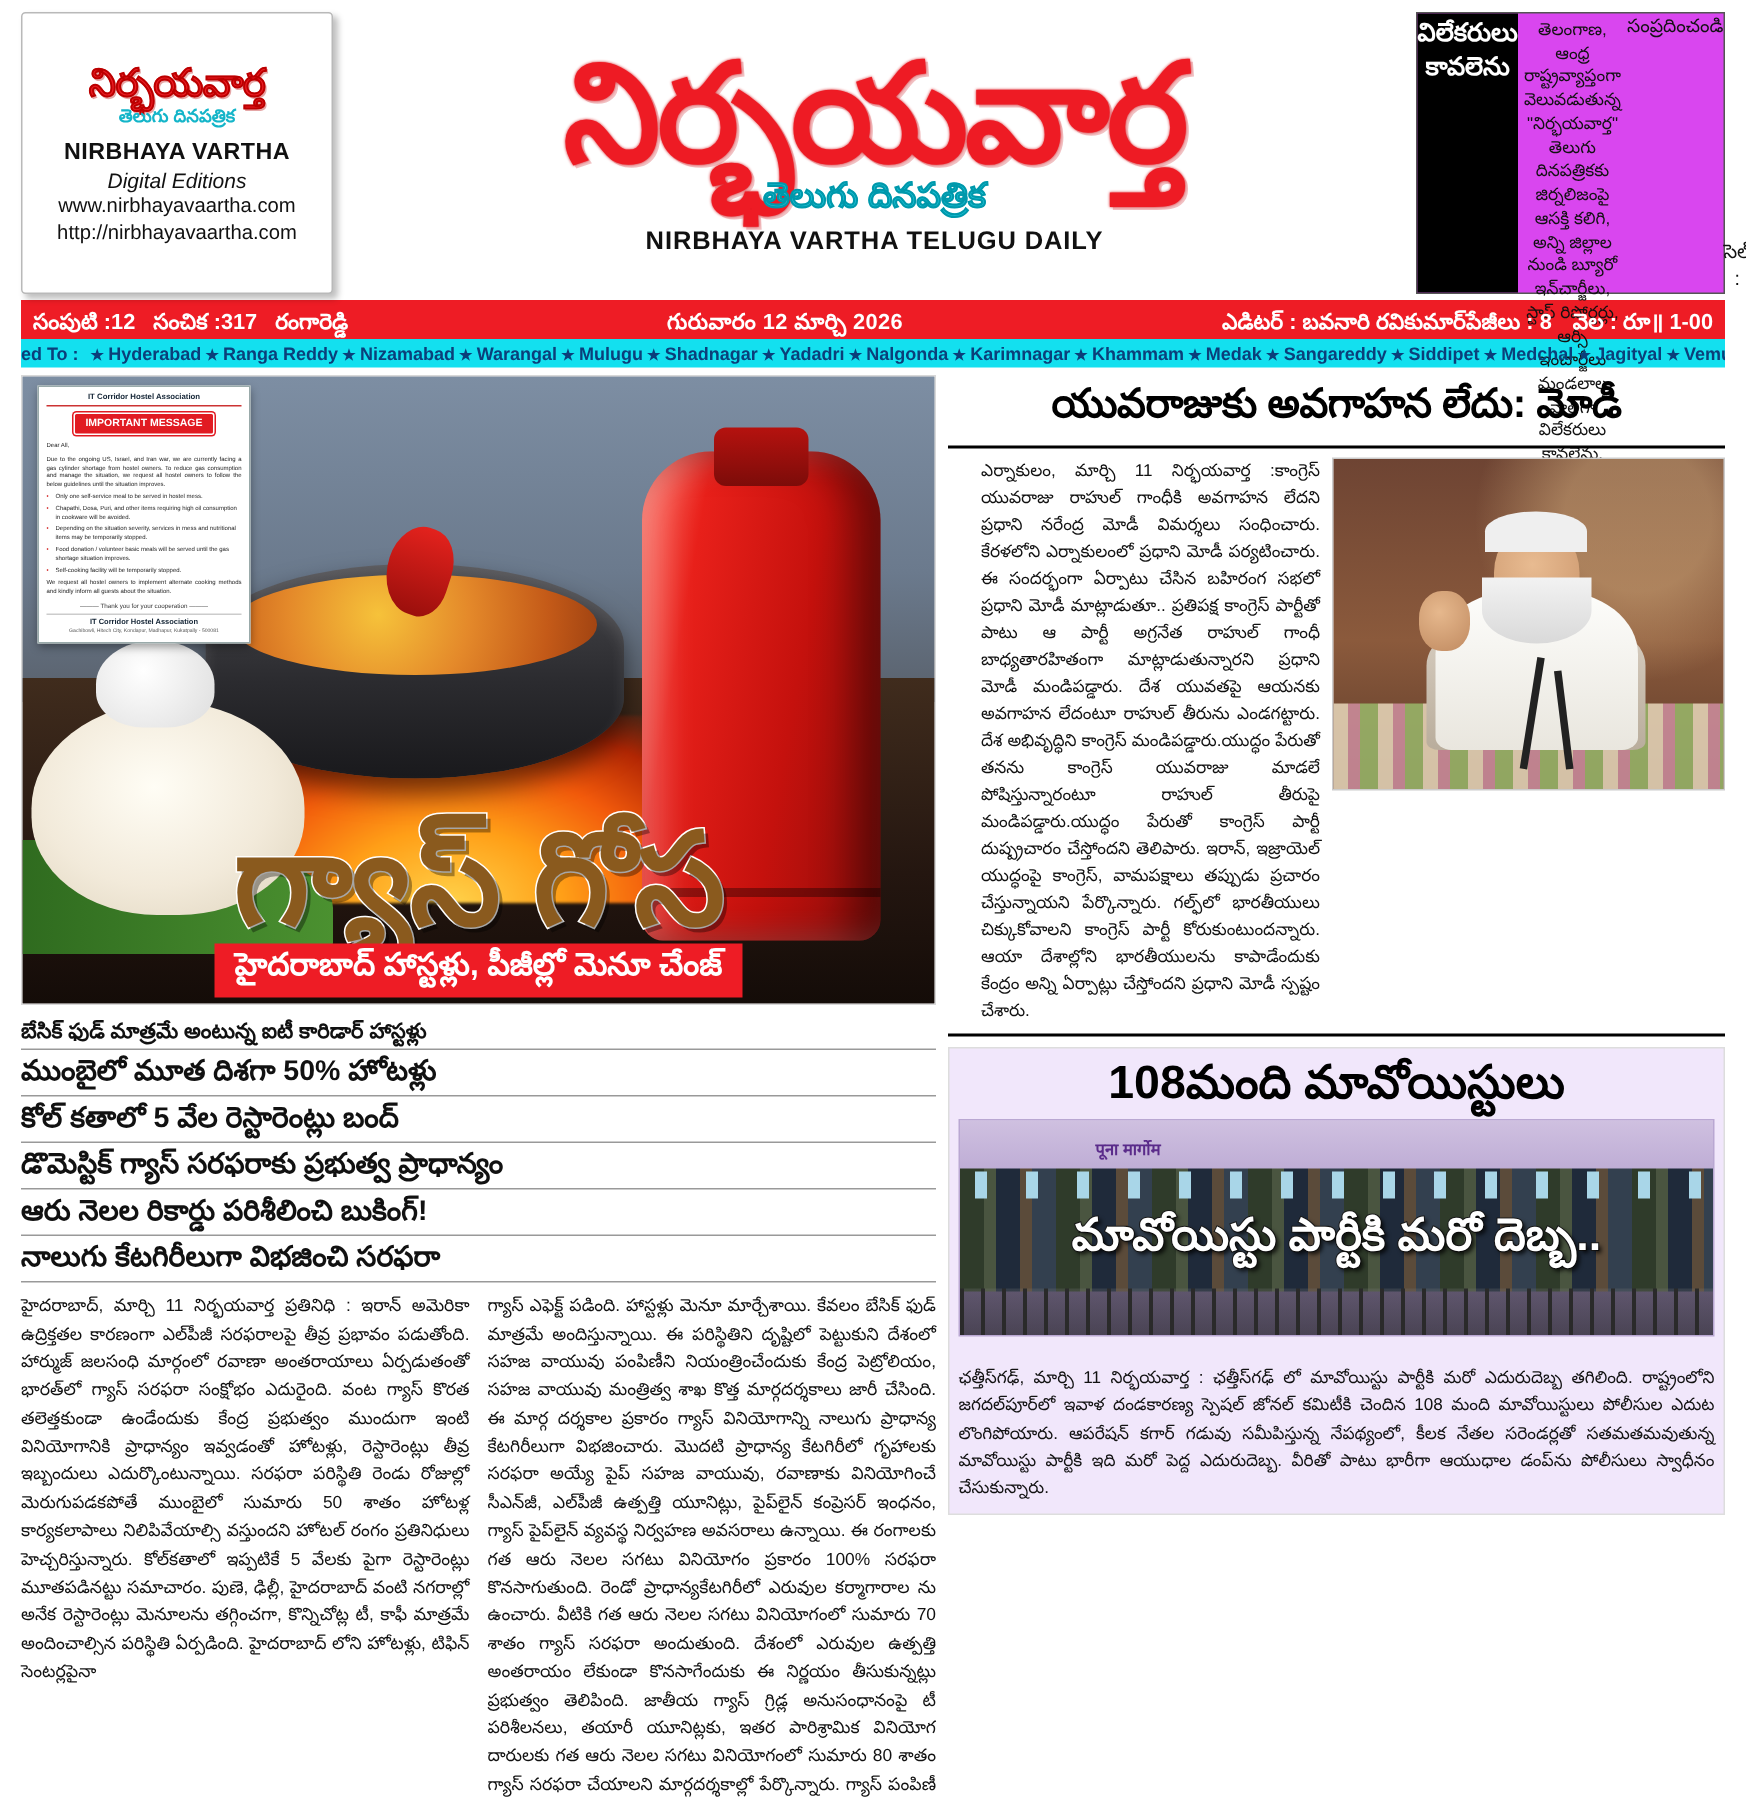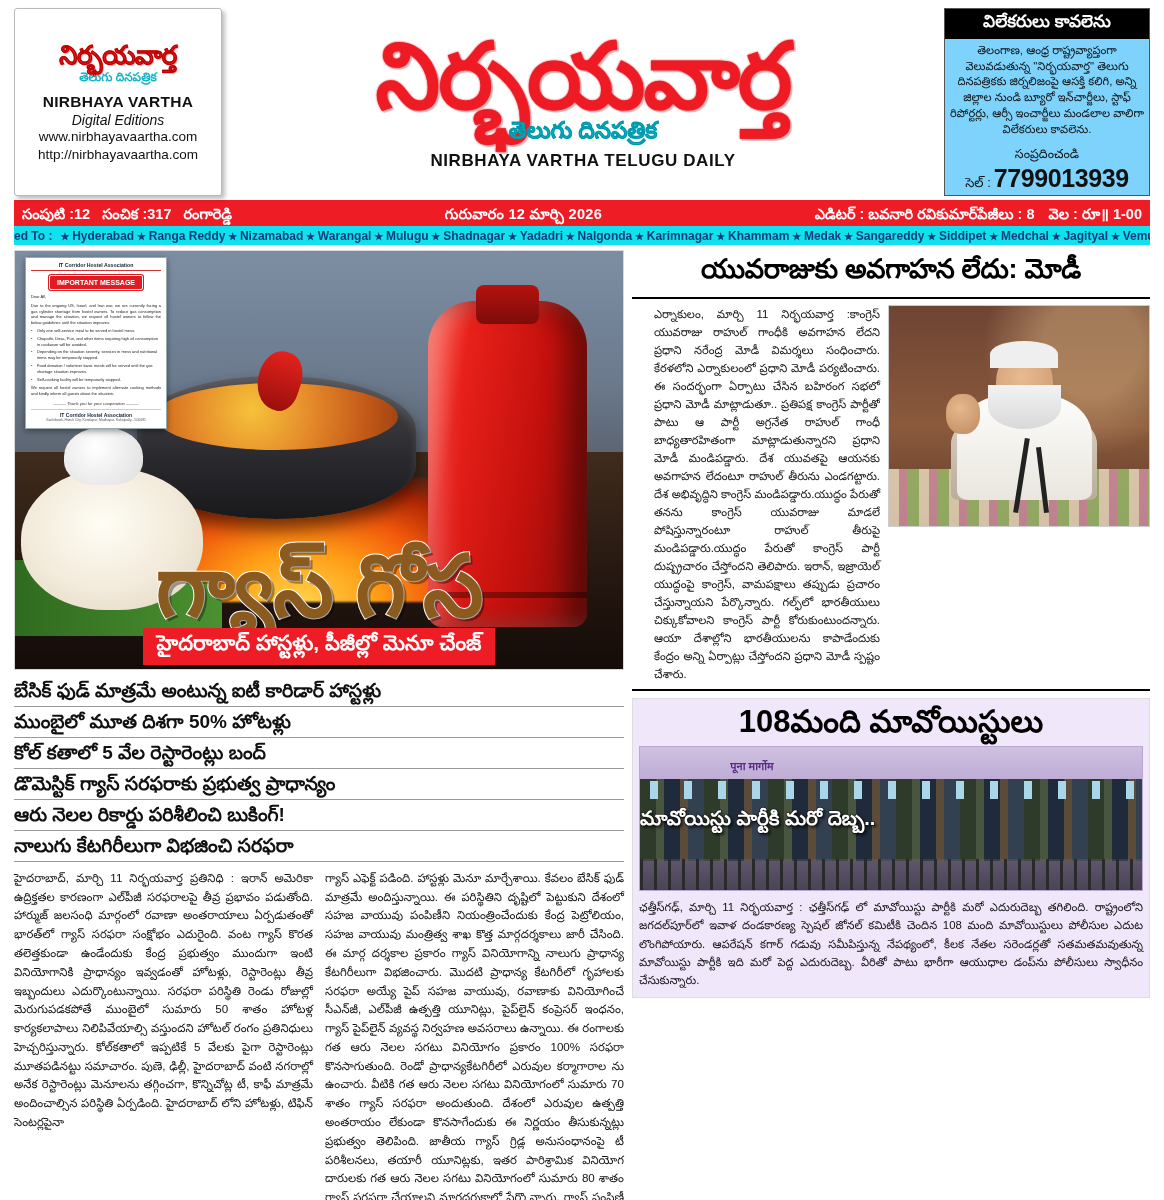--- a/index.html
+++ b/index.html
@@ -54,22 +54,22 @@
     -webkit-text-stroke: 1.5px #ffffff;
     paint-order: stroke fill;
     text-shadow: 0 0 2px #d6121a, 2px 2px 0 rgba(200,10,20,.25);
     white-space: nowrap;
   }
   .title-tel2 { color:#19c4d8; font-size:23px; font-weight:bold; margin-top:-4px; -webkit-text-stroke:.6px #0098ab;}
   .title-eng { font-size: 17px; font-weight: bold; color:#111; letter-spacing:.6px; margin-top:2px;}
 
   .notice-box {
     width: 206px; flex: 0 0 206px;
-    border: 1px solid #555; background:#7dd3fc;
-    display:flex; flex-direction:column;
+    border: 1px solid #555; background:#d946ef;
+    display:flex; flex-direction:row;
   }
   .notice-head {
     background:#000; color:#fff; text-align:center;
     font-size:17px; font-weight:bold; padding:3px 0 4px;
   }
   .notice-body {
     flex:1; text-align:center; font-size:11.4px; line-height:1.38;
     padding:4px 4px 0; color:#111;
   }
   .notice-contact { text-align:center; font-size:12.5px; color:#111; margin-top:1px;}
@@ -179,21 +179,21 @@
     display:inline-block; background:#ee1c25; color:#fff;
     font-size:21px; font-weight:bold; padding:3px 14px 5px; margin-top:2px;
   }
 
   
   .kickers { margin-top:8px; }
   .kicker {
     font-size:19px; line-height:1.42; color:#111; font-weight:bold;
     border-bottom:1px solid #999; padding-bottom:1px; margin-bottom:2px;
   }
-  .kicker:first-child { font-size:19px; }
+  .kicker:first-child { font-size:14px; }
 
   
   .two-col { display:flex; gap:12px; margin-top:7px; }
   .col { flex:1 1 0; font-size:11.6px; line-height:1.62; color:#111; text-align:justify; }
   .col p { text-align:justify; }
 
   
   .rhead {
     font-size:27px; font-weight:bold; text-align:center; color:#000;
     padding:4px 0 6px; border-bottom:2px solid #000; letter-spacing:-.3px;
@@ -238,25 +238,25 @@
   .mz-banner{position:absolute; left:18%; top:8%; font-size:11px; color:#5a2b8a; font-weight:bold;}
   .mz-row{position:absolute; left:0; right:0; top:22%; height:58%;
     background:repeating-linear-gradient(90deg,
       #2f3b2a 0 16px,#4a5540 16px 24px,#1f2a3a 24px 40px,#5b4b3a 40px 48px,#33404f 48px 64px);}
   .mz-guns{position:absolute; left:0; right:0; bottom:0; height:22%;
     background:repeating-linear-gradient(90deg,#2a2a2a 0 3px, rgba(120,120,120,.25) 3px 14px);}
   .mz-cards{position:absolute; left:0; right:0; top:24%; height:12%;
     background:repeating-linear-gradient(90deg, rgba(0,0,0,0) 0 10px, #a9d6e8 10px 18px, rgba(0,0,0,0) 18px 34px);}
   .mz-title{
     position:absolute; left:0; right:0; top:42%;
-    font-size:20px; font-weight:bold; color:#fff;
+    text-align:center; font-size:30px; font-weight:bold; color:#fff;
     -webkit-text-stroke:1.4px #1a1a1a; paint-order:stroke fill;
     text-shadow:2px 2px 3px rgba(0,0,0,.8);
   }
-  .maoist-text{ font-size:11.4px; line-height:1.6; text-align:justify; margin-top:7px; color:#111;}
+  .maoist-text{ font-size:11.4px; line-height:1.6; text-align:justify; margin-top:19px; color:#111;}
 </style>
 </head>
 <body>
 
 <div class="page">
 
   <div class="masthead">
 
     <div class="logo-box">
       <div class="logo-tel">నిర్భయవార్త</div>

